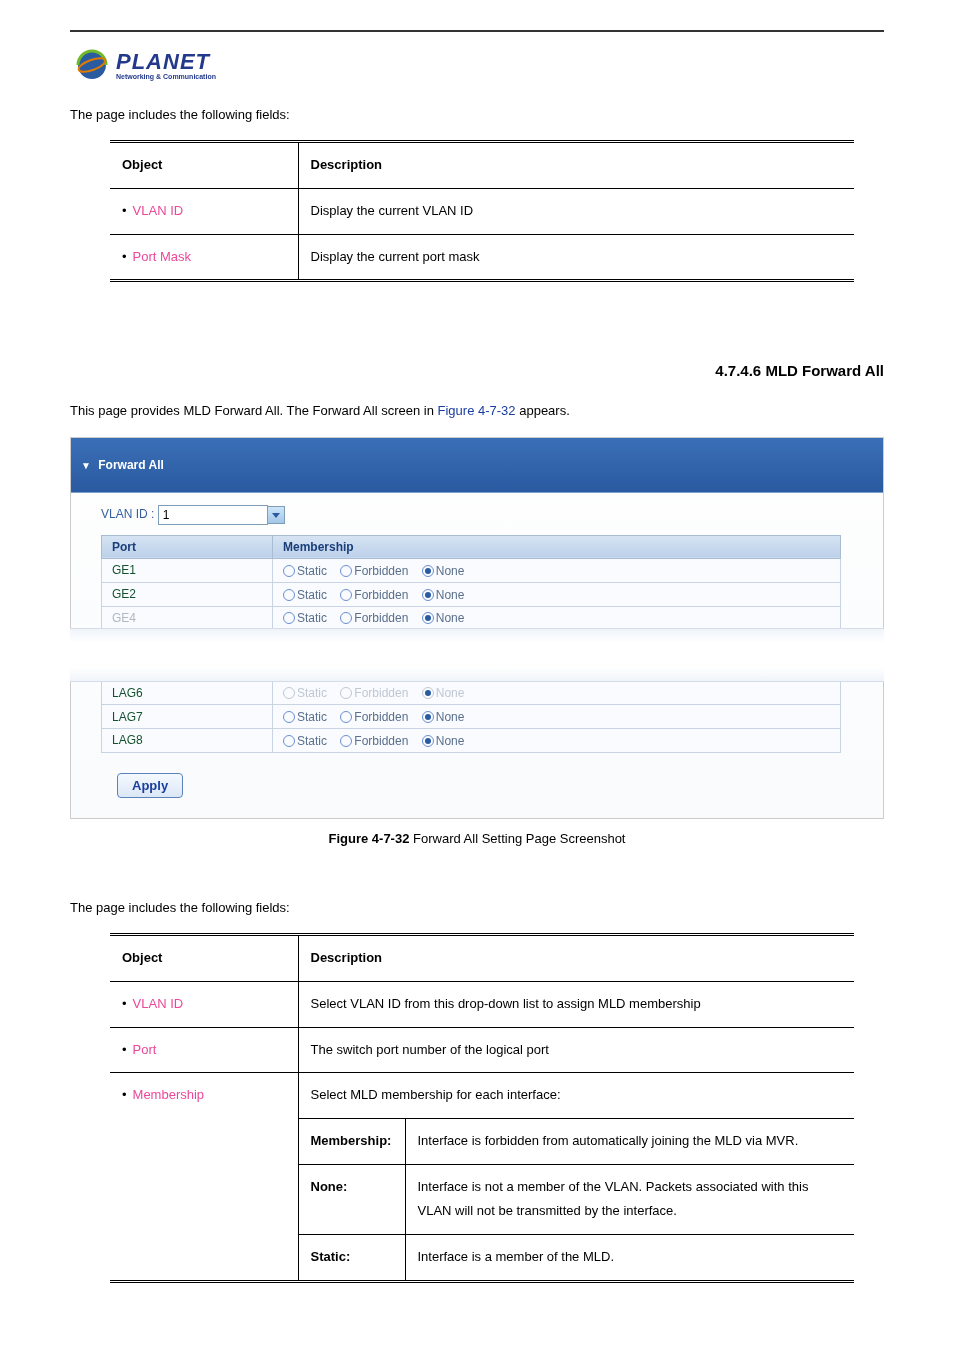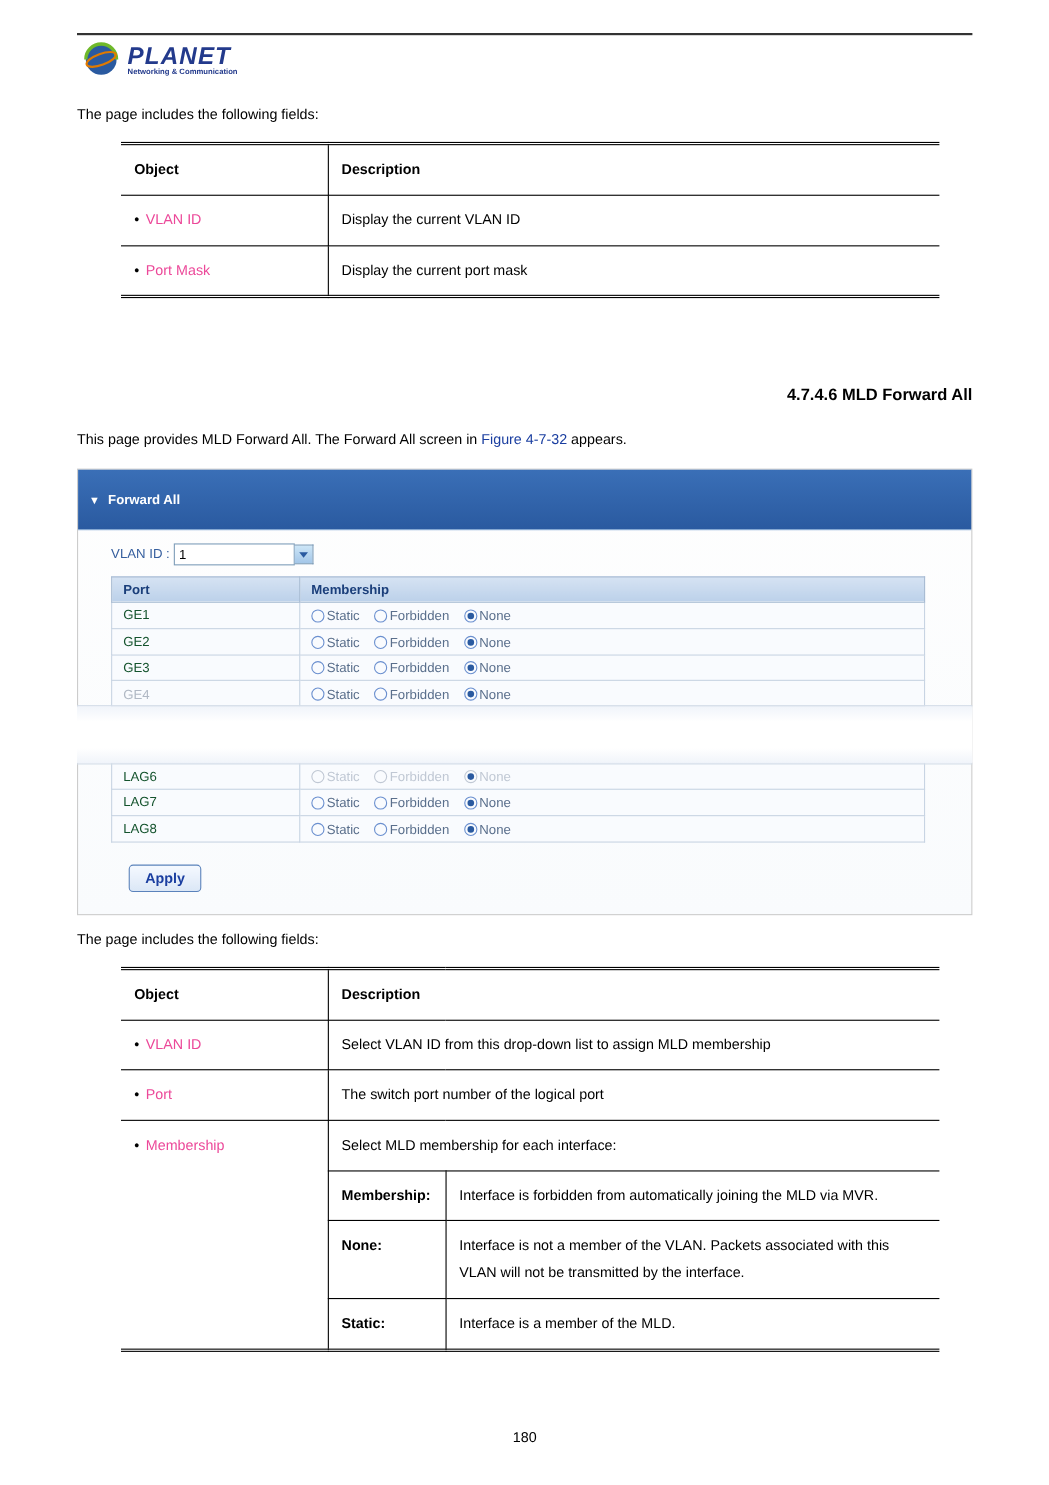--- a/index.html
+++ b/index.html
@@ -11,21 +11,21 @@
     background: #fff;
   }
   .page {
     width: 954px;
     margin: 0 auto;
     padding: 30px 70px 40px 70px;
     box-sizing: border-box;
   }
   .logo-bar {
     border-top: 2px solid #333;
-    padding-top: 2px;
+    padding-top: 13px;
     margin-bottom: 18px;
   }
   .logo {
     display: flex;
     align-items: center;
     gap: 6px;
   }
   .logo-mark {
     width: 40px;
     height: 40px;
@@ -336,28 +336,20 @@
         </td>
       </tr>
       <tr>
         <td class="portname">GE2</td>
         <td class="membership-cell">
           <span class="radio"></span><span class="optlabel">Static</span>
           <span class="radio"></span><span class="optlabel">Forbidden</span>
           <span class="radio selected"></span><span class="optlabel">None</span>
         </td>
       </tr>
-      <tr>
-        <td class="portname">GE3</td>
-        <td class="membership-cell">
-          <span class="radio"></span><span class="optlabel">Static</span>
-          <span class="radio"></span><span class="optlabel">Forbidden</span>
-          <span class="radio selected"></span><span class="optlabel">None</span>
-        </td>
-      </tr>
       <tr class="cut-row">
         <td class="portname" style="color:#b0b8c4;">GE4</td>
         <td class="membership-cell">
           <span class="radio"></span><span class="optlabel">Static</span>
           <span class="radio"></span><span class="optlabel">Forbidden</span>
           <span class="radio selected"></span><span class="optlabel">None</span>
         </td>
       </tr>
     </tbody>
       </table>
@@ -392,20 +384,23 @@
           <span class="radio"></span><span class="optlabel">Forbidden</span>
           <span class="radio selected"></span><span class="optlabel">None</span>
         </td>
       </tr>
     </tbody>
       </table>
 
     <button class="apply-btn">Apply</button>
   </div>
 
+  <div class="figure-caption">
+    <span class="fignum">Figure 4-7-32</span><span> Forward All Setting Page Screenshot</span>
+  </div>
 
   <div class="intro-line">The page includes the following fields:</div>
 
   <table class="desc">
     <colgroup>
         <col class="obj-col-1">
         <col>
       </colgroup>
     <thead>
       <tr>

